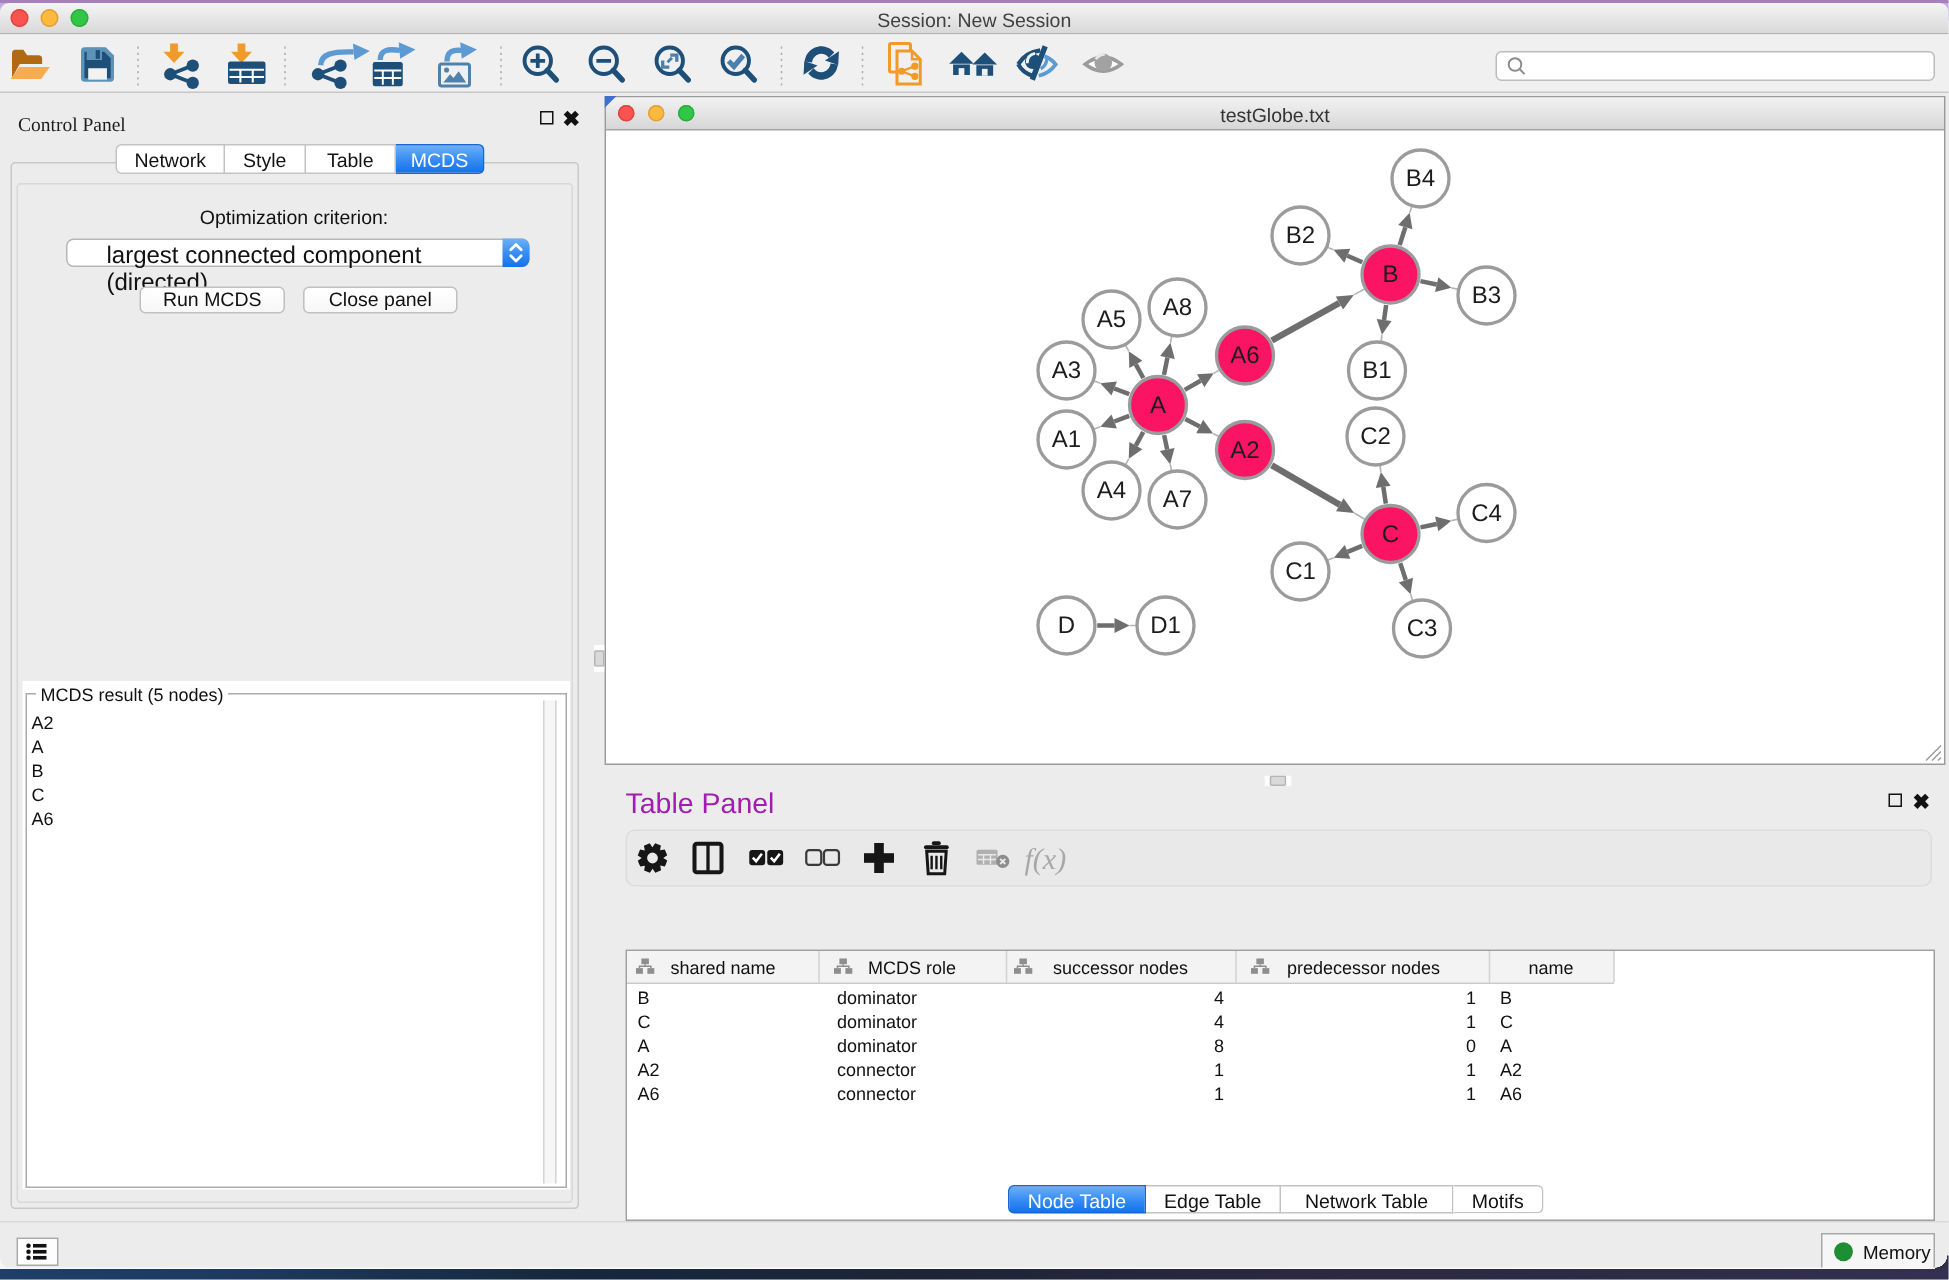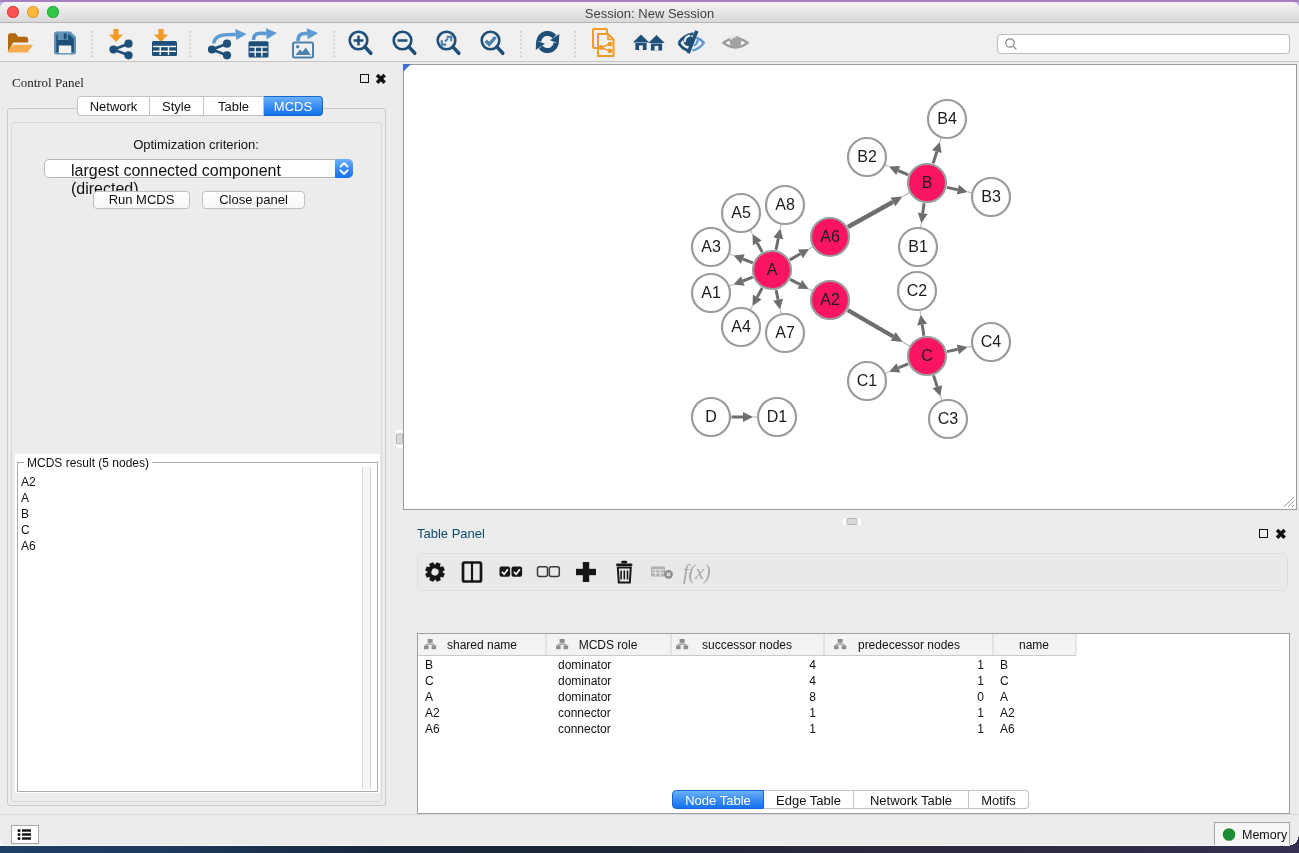--- a/index.html
+++ b/index.html
@@ -56,21 +56,21 @@
   #mcds-scroll{left:362px;top:467px;width:7px;height:322px;background:#f6f6f6;
      border-left:1px solid #d4d4d4;border-right:1px solid #d4d4d4;}
   
   #net-win{left:403px;top:64px;width:894px;height:446px;border:1px solid #9a9a9a;
      box-sizing:border-box;background:#fff;}
   #net-title{position:absolute;left:0;top:0;width:100%;height:22px;
      background:linear-gradient(180deg,#f2f2f2,#d7d7d7);border-bottom:1px solid #a6a6a6;box-sizing:border-box;}
   #net-title .title{position:absolute;left:0;right:0;top:4px;text-align:center;font-size:13px;color:#333;}
   #net-title .tl{width:11px;height:11px;top:5px;}
   
-  #tp-title{left:417px;top:526px;font-size:13px;color:#0c4a6e;}
+  #tp-title{left:417px;top:526px;font-size:19px;color:#a21caf;}
   #tp-float{left:1259px;top:529px;width:7px;height:7px;border:1.5px solid #111;}
   #tp-close{left:1275px;top:526px;font-size:14px;font-weight:bold;color:#111;}
   #tp-toolbar{left:417px;top:553px;width:871px;height:38px;background:#e9e9e9;
      border:1px solid #dcdcdc;border-radius:6px;box-sizing:border-box;}
   #tp-table{left:417px;top:597px;width:871px;height:179px;background:#fff;border:1px solid #9f9f9f;margin-top:36px;}
   #tp-tabs{left:672px;top:790px;}
   #tp-tabs .tab{line-height:15px;height:19px;}
   
   #statbar-line{left:0;top:814px;width:1299px;height:1px;background:#d9d9d9;}
   #list-btn{left:11px;top:825px;width:26px;height:17px;background:#fdfdfd;border:1px solid #a8a8a8;}
@@ -214,20 +214,26 @@
 </div>
 <div id="btn-run" class="btn">Run MCDS</div>
 <div id="btn-close" class="btn">Close panel</div>
 <div id="mcds-white" class="abs"></div>
 <div id="mcds-border" class="abs"></div>
 <div id="mcds-legend" class="abs">MCDS result (5 nodes)</div>
 <div id="mcds-items" class="abs">A2<br>A<br>B<br>C<br>A6</div>
 <div id="mcds-scroll" class="abs"></div>
 
 <div id="net-win" class="abs">
+  <div id="net-title">
+    <div class="tl" style="left:8px;top:5px;width:11px;height:11px;background:#fb5450;box-shadow:inset 0 0 0 1px #e1433e;"></div>
+    <div class="tl" style="left:28px;top:5px;width:11px;height:11px;background:#fcb93e;box-shadow:inset 0 0 0 1px #e0a03a;"></div>
+    <div class="tl" style="left:48px;top:5px;width:11px;height:11px;background:#32c646;box-shadow:inset 0 0 0 1px #2dad3c;"></div>
+    <div class="title">testGlobe.txt</div>
+  </div>
   <svg id="graph" width="892" height="422" style="position:absolute;left:0;top:22px;" xmlns="http://www.w3.org/2000/svg">
       <line x1="329.5" y1="197.5" x2="325.2" y2="199.1" stroke="#b4b4b4" stroke-width="1.1"></line>
 <line x1="348.8" y1="190.2" x2="338.8" y2="194.0" stroke="#6e6e6e" stroke-width="3.0"></line>
 <polygon points="329.5,197.5 337.0,189.3 340.6,198.7" fill="#6e6e6e"></polygon>
 <line x1="329.5" y1="168.5" x2="325.2" y2="166.9" stroke="#b4b4b4" stroke-width="1.1"></line>
 <line x1="348.8" y1="175.8" x2="338.8" y2="172.0" stroke="#6e6e6e" stroke-width="3.0"></line>
 <polygon points="329.5,168.5 340.6,167.3 337.0,176.7" fill="#6e6e6e"></polygon>
 <line x1="348.5" y1="218.9" x2="346.3" y2="222.9" stroke="#b4b4b4" stroke-width="1.1"></line>
 <line x1="358.2" y1="201.0" x2="353.2" y2="210.1" stroke="#6e6e6e" stroke-width="3.0"></line>
 <polygon points="348.5,218.9 348.9,207.7 357.6,212.5" fill="#6e6e6e"></polygon>

